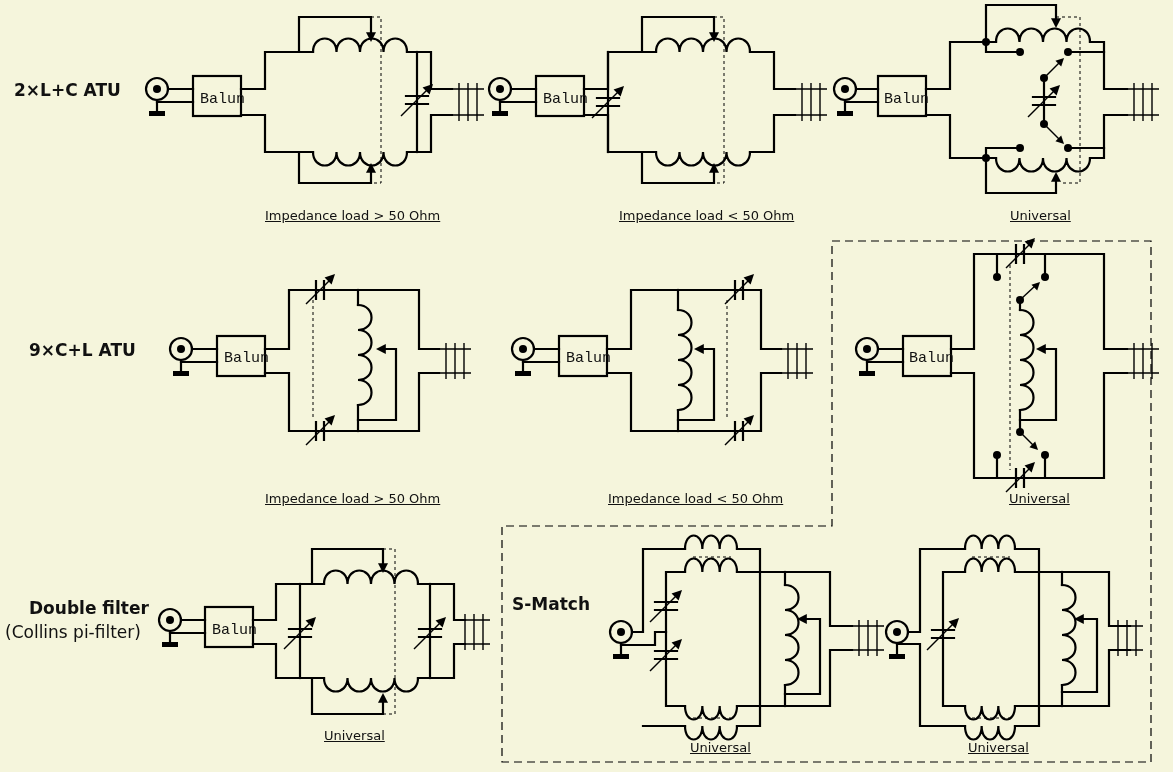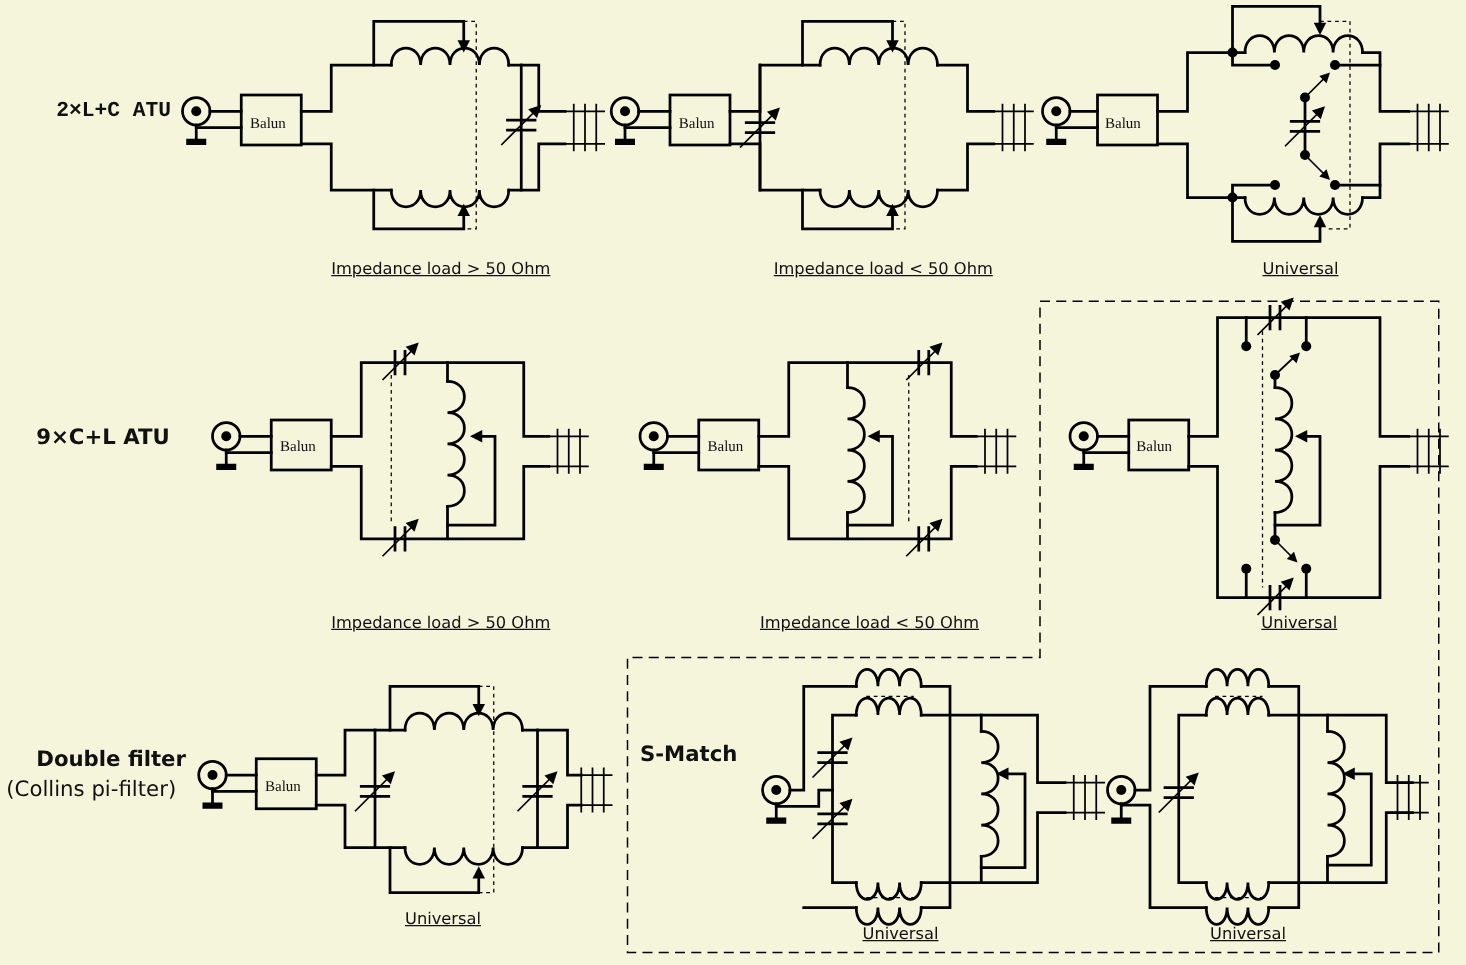--- a/index.html
+++ b/index.html
@@ -7,21 +7,21 @@
   svg#canvas { position: absolute; left: 0; top: 0; width: 1173px; height: 772px; }
   .w { stroke: #000; stroke-width: 2.2; fill: none; stroke-linecap: square; }
   .thin { stroke: #000; stroke-width: 1.4; fill: none; }
   .dash { stroke: #000; stroke-width: 1; fill: none; stroke-dasharray: 3 3; }
   .bigdash { stroke: #000; stroke-width: 1.2; fill: none; stroke-dasharray: 8 5; }
   .fill { fill: #000; stroke: none; }
   .lbl { position: absolute; font-family: "DejaVu Sans", sans-serif; color: #111; white-space: nowrap; }
   .title { font-weight: bold; font-size: 17px; }
   .sub { font-size: 17px; }
   .cap { font-size: 13px; text-decoration: underline; }
-  .balun { position: absolute; font-size: 12px; color:#111; font-family: Liberation Serif, serif; }
+  .balun { position: absolute; font-size: 15px; color:#111; font-family: Liberation Mono, monospace; }
 </style>
 </head>
 <body>
 
 <svg id="canvas" xmlns="http://www.w3.org/2000/svg" viewBox="0 0 1173 772">
     <g>
       <circle cx="157" cy="89" r="11" class="w" fill="none"></circle>
       <circle cx="157" cy="89" r="4" class="fill"></circle>
       <path d="M157 100 V113" class="w"></path>
       <rect x="149" y="111" width="16" height="5" class="fill"></rect>
@@ -285,21 +285,21 @@
       <polygon points="959,618 955.6008130618756,628.4616216792467 948.5383783207533,621.3991869381244" class="fill"></polygon>
       <path d="M1062 572 V585" class="w"></path>
       <path d="M1062 585 C1080 585 1080 610 1062 610 C1080 610 1080 635 1062 635 C1080 635 1080 660 1062 660 C1080 660 1080 685 1062 685" class="w"></path>
       <path d="M1062 685 V692 H1097 V619 H1081" class="w"></path>
       <polygon points="1074,619 1083.801071766072,614.006104502865 1083.801071766072,623.993895497135" class="fill"></polygon>
       <path d="M1062 692 V706" class="w"></path>
     </g>
     <path d="M832 241 H1151 V762 H502 V526 H832 Z" class="bigdash"></path>
   </svg>
 
-<div class="lbl title" style="left:45px; top:80px;font-family:Liberation Mono, monospace;">2×L+C ATU</div>
+<div class="lbl title" style="left:14px; top:80px;">2×L+C ATU</div>
 <div class="lbl title" style="left:29px; top:340px;">9×C+L ATU</div>
 <div class="lbl title" style="left:29px; top:598px;">Double filter</div>
 <div class="lbl sub" style="left:5px; top:622px;">(Collins pi-filter)</div>
 <div class="lbl title" style="left:512px; top:594px;text-align:right;">S-Match</div>
 
 <div class="lbl cap" style="left:265px; top:208px;">Impedance load &gt; 50 Ohm</div>
 <div class="lbl cap" style="left:619px; top:208px;">Impedance load &lt; 50 Ohm</div>
 <div class="lbl cap" style="left:1010px; top:208px;">Universal</div>
 <div class="lbl cap" style="left:265px; top:491px;">Impedance load &gt; 50 Ohm</div>
 <div class="lbl cap" style="left:608px; top:491px;">Impedance load &lt; 50 Ohm</div>

